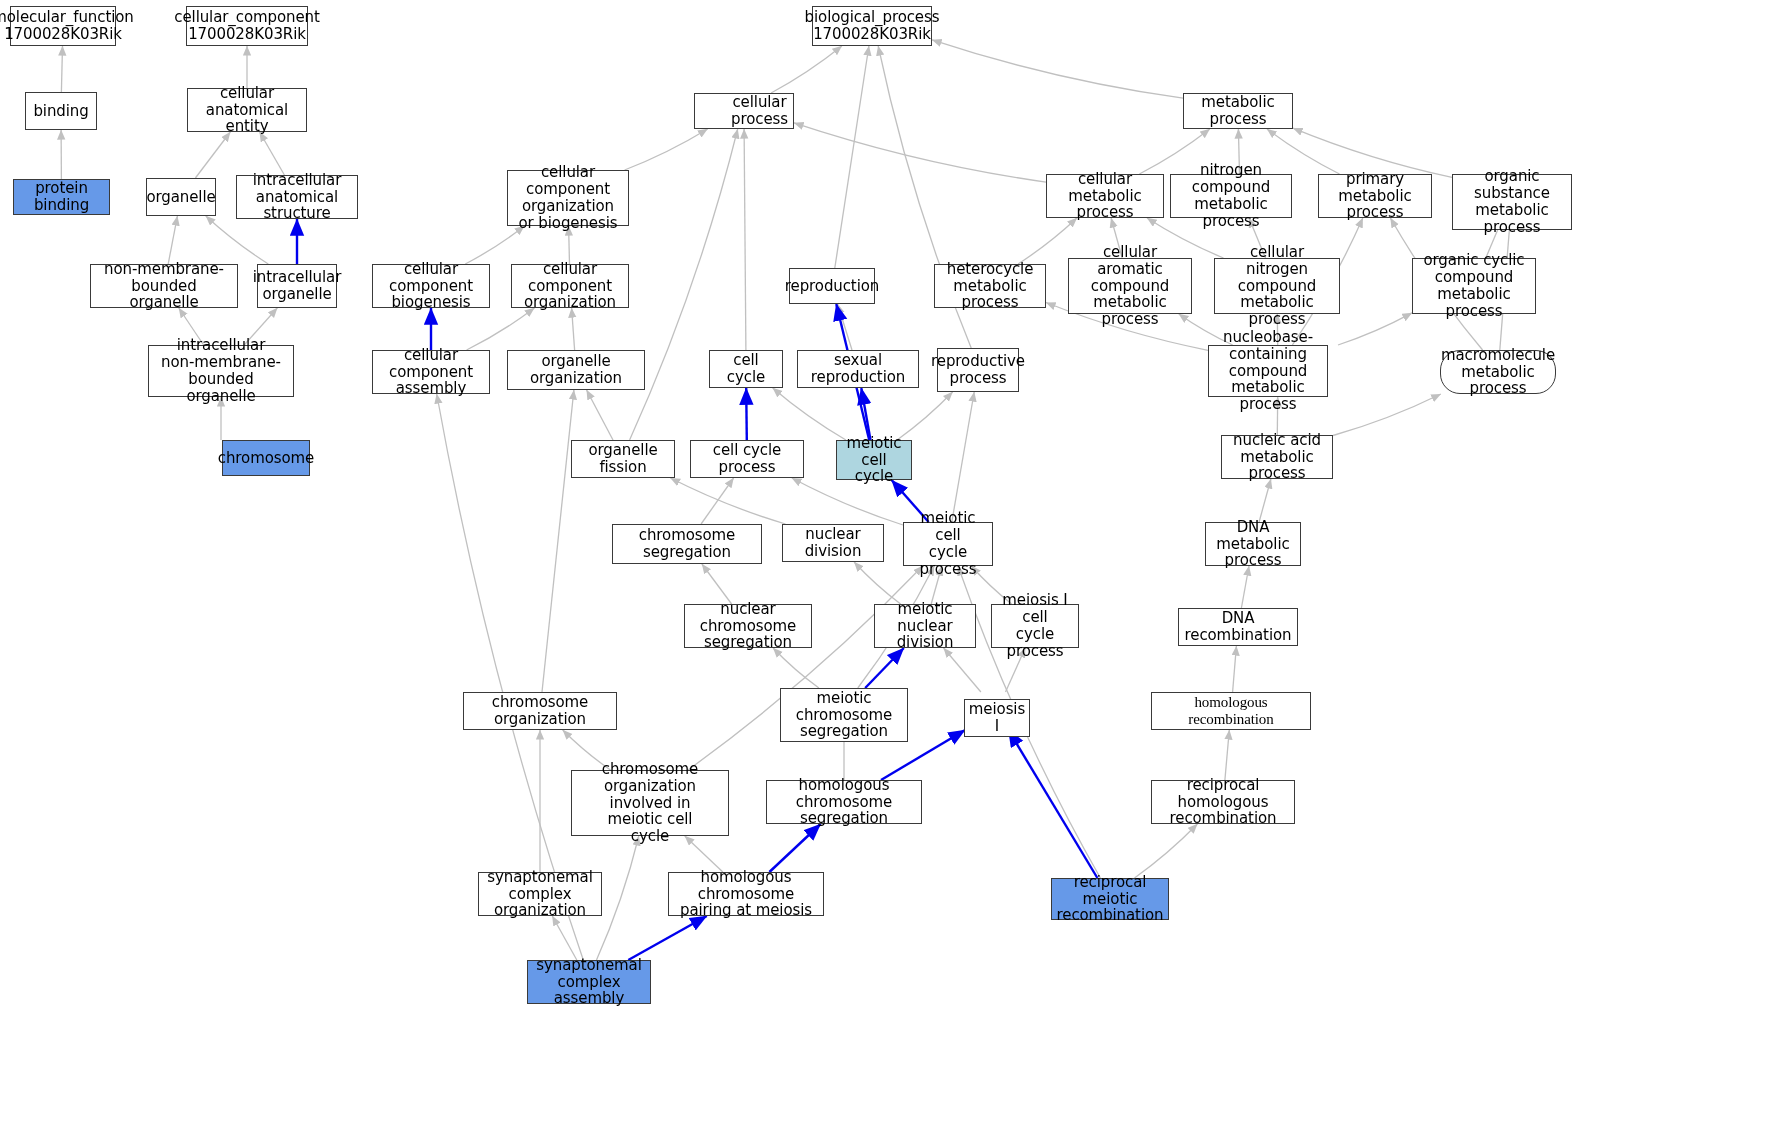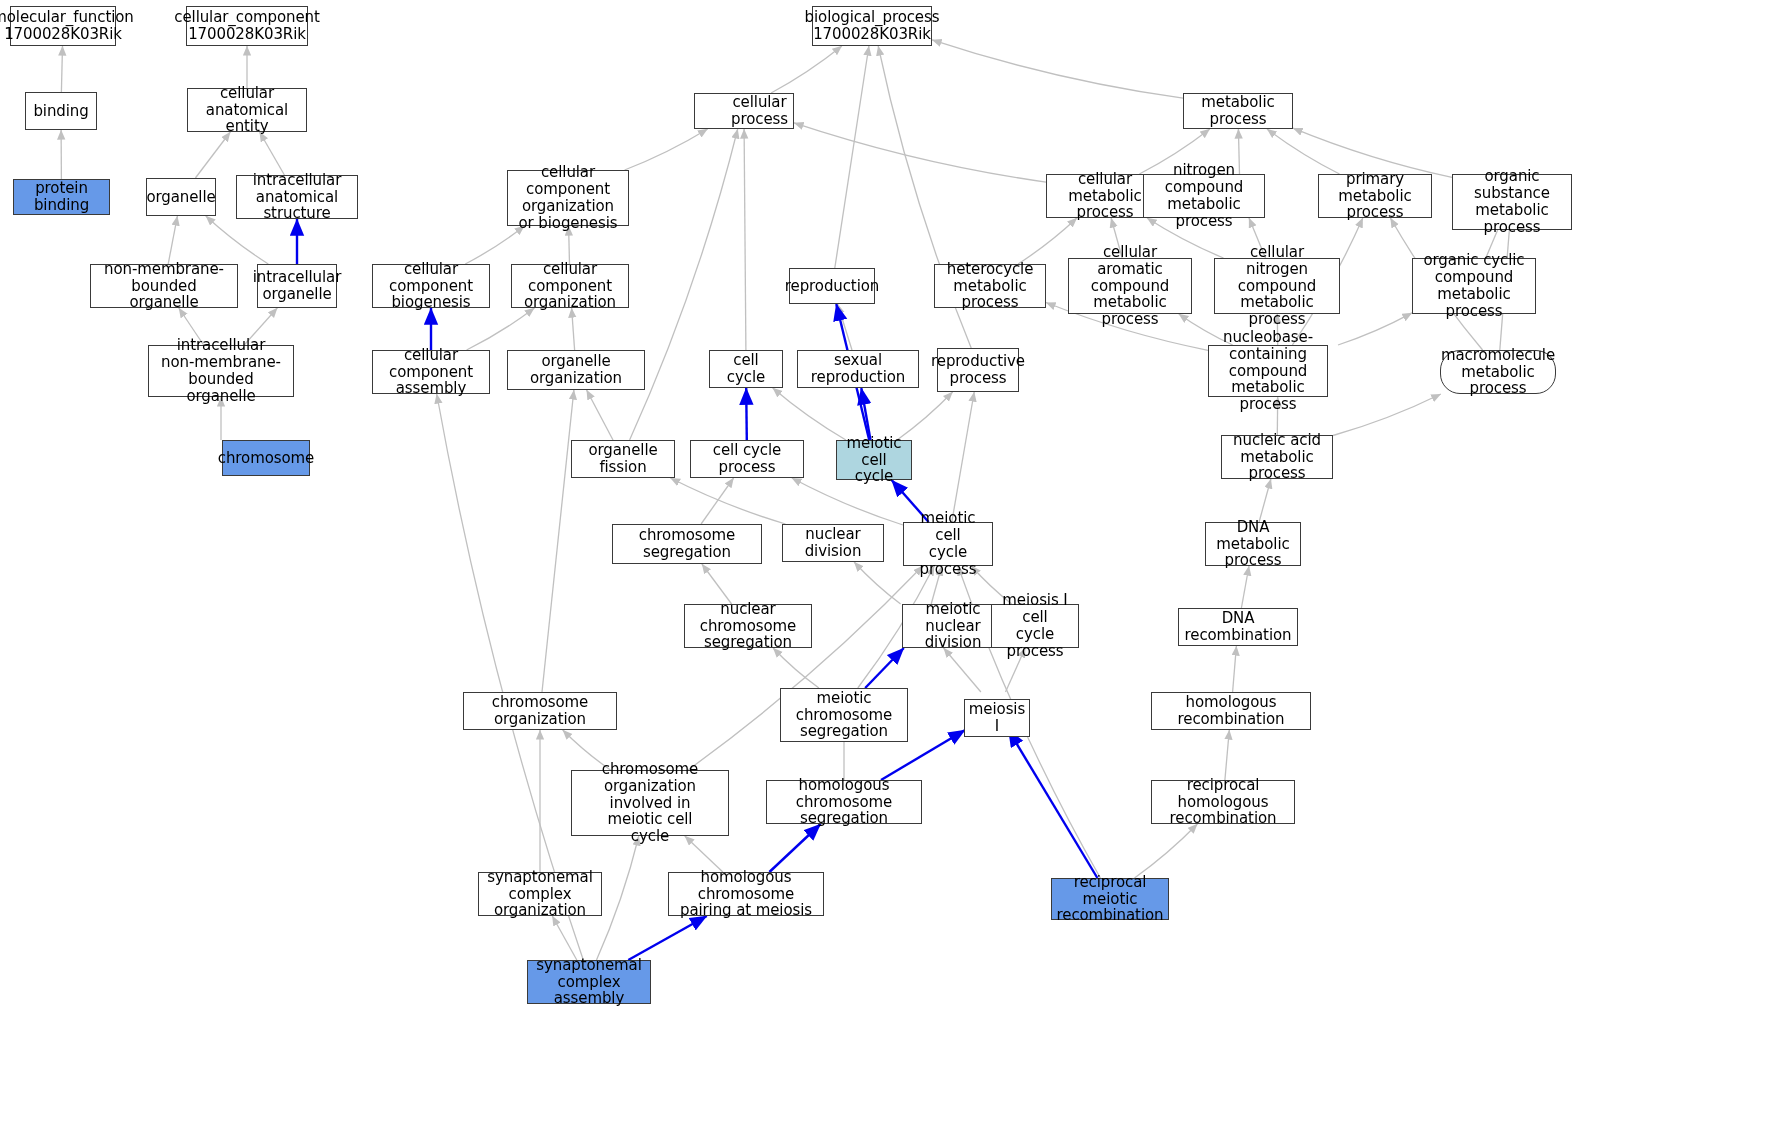--- a/index.html
+++ b/index.html
@@ -154,21 +154,21 @@
       <div class="node" style="left: 1183px; top: 93px; width: 110px; height: 36px;">metabolic process</div>
       <div class="node hl-dark" style="left: 13px; top: 179px; width: 97px; height: 36px;">protein binding</div>
       <div class="node" style="left: 146px; top: 178px; width: 70px; height: 38px;">organelle</div>
       <div class="node" style="left: 236px; top: 175px; width: 122px; height: 44px;">intracellular
 anatomical structure</div>
       <div class="node" style="left: 507px; top: 170px; width: 122px; height: 56px;">cellular component
 organization
 or biogenesis</div>
       <div class="node" style="left: 1046px; top: 174px; width: 118px; height: 44px;">cellular metabolic
 process</div>
-      <div class="node" style="left: 1143px; top: 174px; width: 122px; height: 44px;">nitrogen compound
+      <div class="node" style="left: 1170px; top: 174px; width: 122px; height: 44px;">nitrogen compound
 metabolic process</div>
       <div class="node" style="left: 1318px; top: 174px; width: 114px; height: 44px;">primary metabolic
 process</div>
       <div class="node" style="left: 1452px; top: 174px; width: 120px; height: 56px;">organic substance
 metabolic process</div>
       <div class="node" style="left: 90px; top: 264px; width: 148px; height: 44px;">non-membrane-bounded
 organelle</div>
       <div class="node" style="left: 257px; top: 264px; width: 80px; height: 44px;">intracellular
 organelle</div>
       <div class="node" style="left: 372px; top: 264px; width: 118px; height: 44px;">cellular component
@@ -210,30 +210,30 @@
       <div class="node" style="left: 1221px; top: 435px; width: 112px; height: 44px;">nucleic acid
 metabolic process</div>
       <div class="node" style="left: 612px; top: 524px; width: 150px; height: 40px;">chromosome segregation</div>
       <div class="node" style="left: 782px; top: 524px; width: 102px; height: 38px;">nuclear division</div>
       <div class="node" style="left: 903px; top: 522px; width: 90px; height: 44px;">meiotic cell
 cycle process</div>
       <div class="node" style="left: 1205px; top: 522px; width: 96px; height: 44px;">DNA metabolic
 process</div>
       <div class="node" style="left: 684px; top: 604px; width: 128px; height: 44px;">nuclear chromosome
 segregation</div>
-      <div class="node" style="left: 874px; top: 604px; width: 102px; height: 44px; margin-left: 28px;">meiotic nuclear
+      <div class="node" style="left: 874px; top: 604px; width: 102px; height: 44px;">meiotic nuclear
 division</div>
       <div class="node" style="left: 991px; top: 604px; width: 88px; height: 44px;">meiosis I cell
 cycle process</div>
       <div class="node" style="left: 1178px; top: 608px; width: 120px; height: 38px;">DNA recombination</div>
       <div class="node" style="left: 463px; top: 692px; width: 154px; height: 38px;">chromosome organization</div>
       <div class="node" style="left: 780px; top: 688px; width: 128px; height: 54px;">meiotic chromosome
 segregation</div>
       <div class="node" style="left: 964px; top: 692px; width: 66px; height: 38px; margin-top: 7px;">meiosis I</div>
-      <div class="node" style="left: 1151px; top: 692px; width: 160px; height: 38px;">homologous recombination</div>
+      <div class="node" style="left: 1151px; top: 692px; width: 160px; height: 38px; font-family: Liberation Serif, serif;">homologous recombination</div>
       <div class="node" style="left: 571px; top: 770px; width: 158px; height: 66px;">chromosome organization
 involved in
 meiotic cell
 cycle</div>
       <div class="node" style="left: 766px; top: 780px; width: 156px; height: 44px;">homologous chromosome
 segregation</div>
       <div class="node" style="left: 1151px; top: 780px; width: 144px; height: 44px;">reciprocal homologous
 recombination</div>
       <div class="node" style="left: 478px; top: 872px; width: 124px; height: 44px;">synaptonemal
 complex organization</div>

